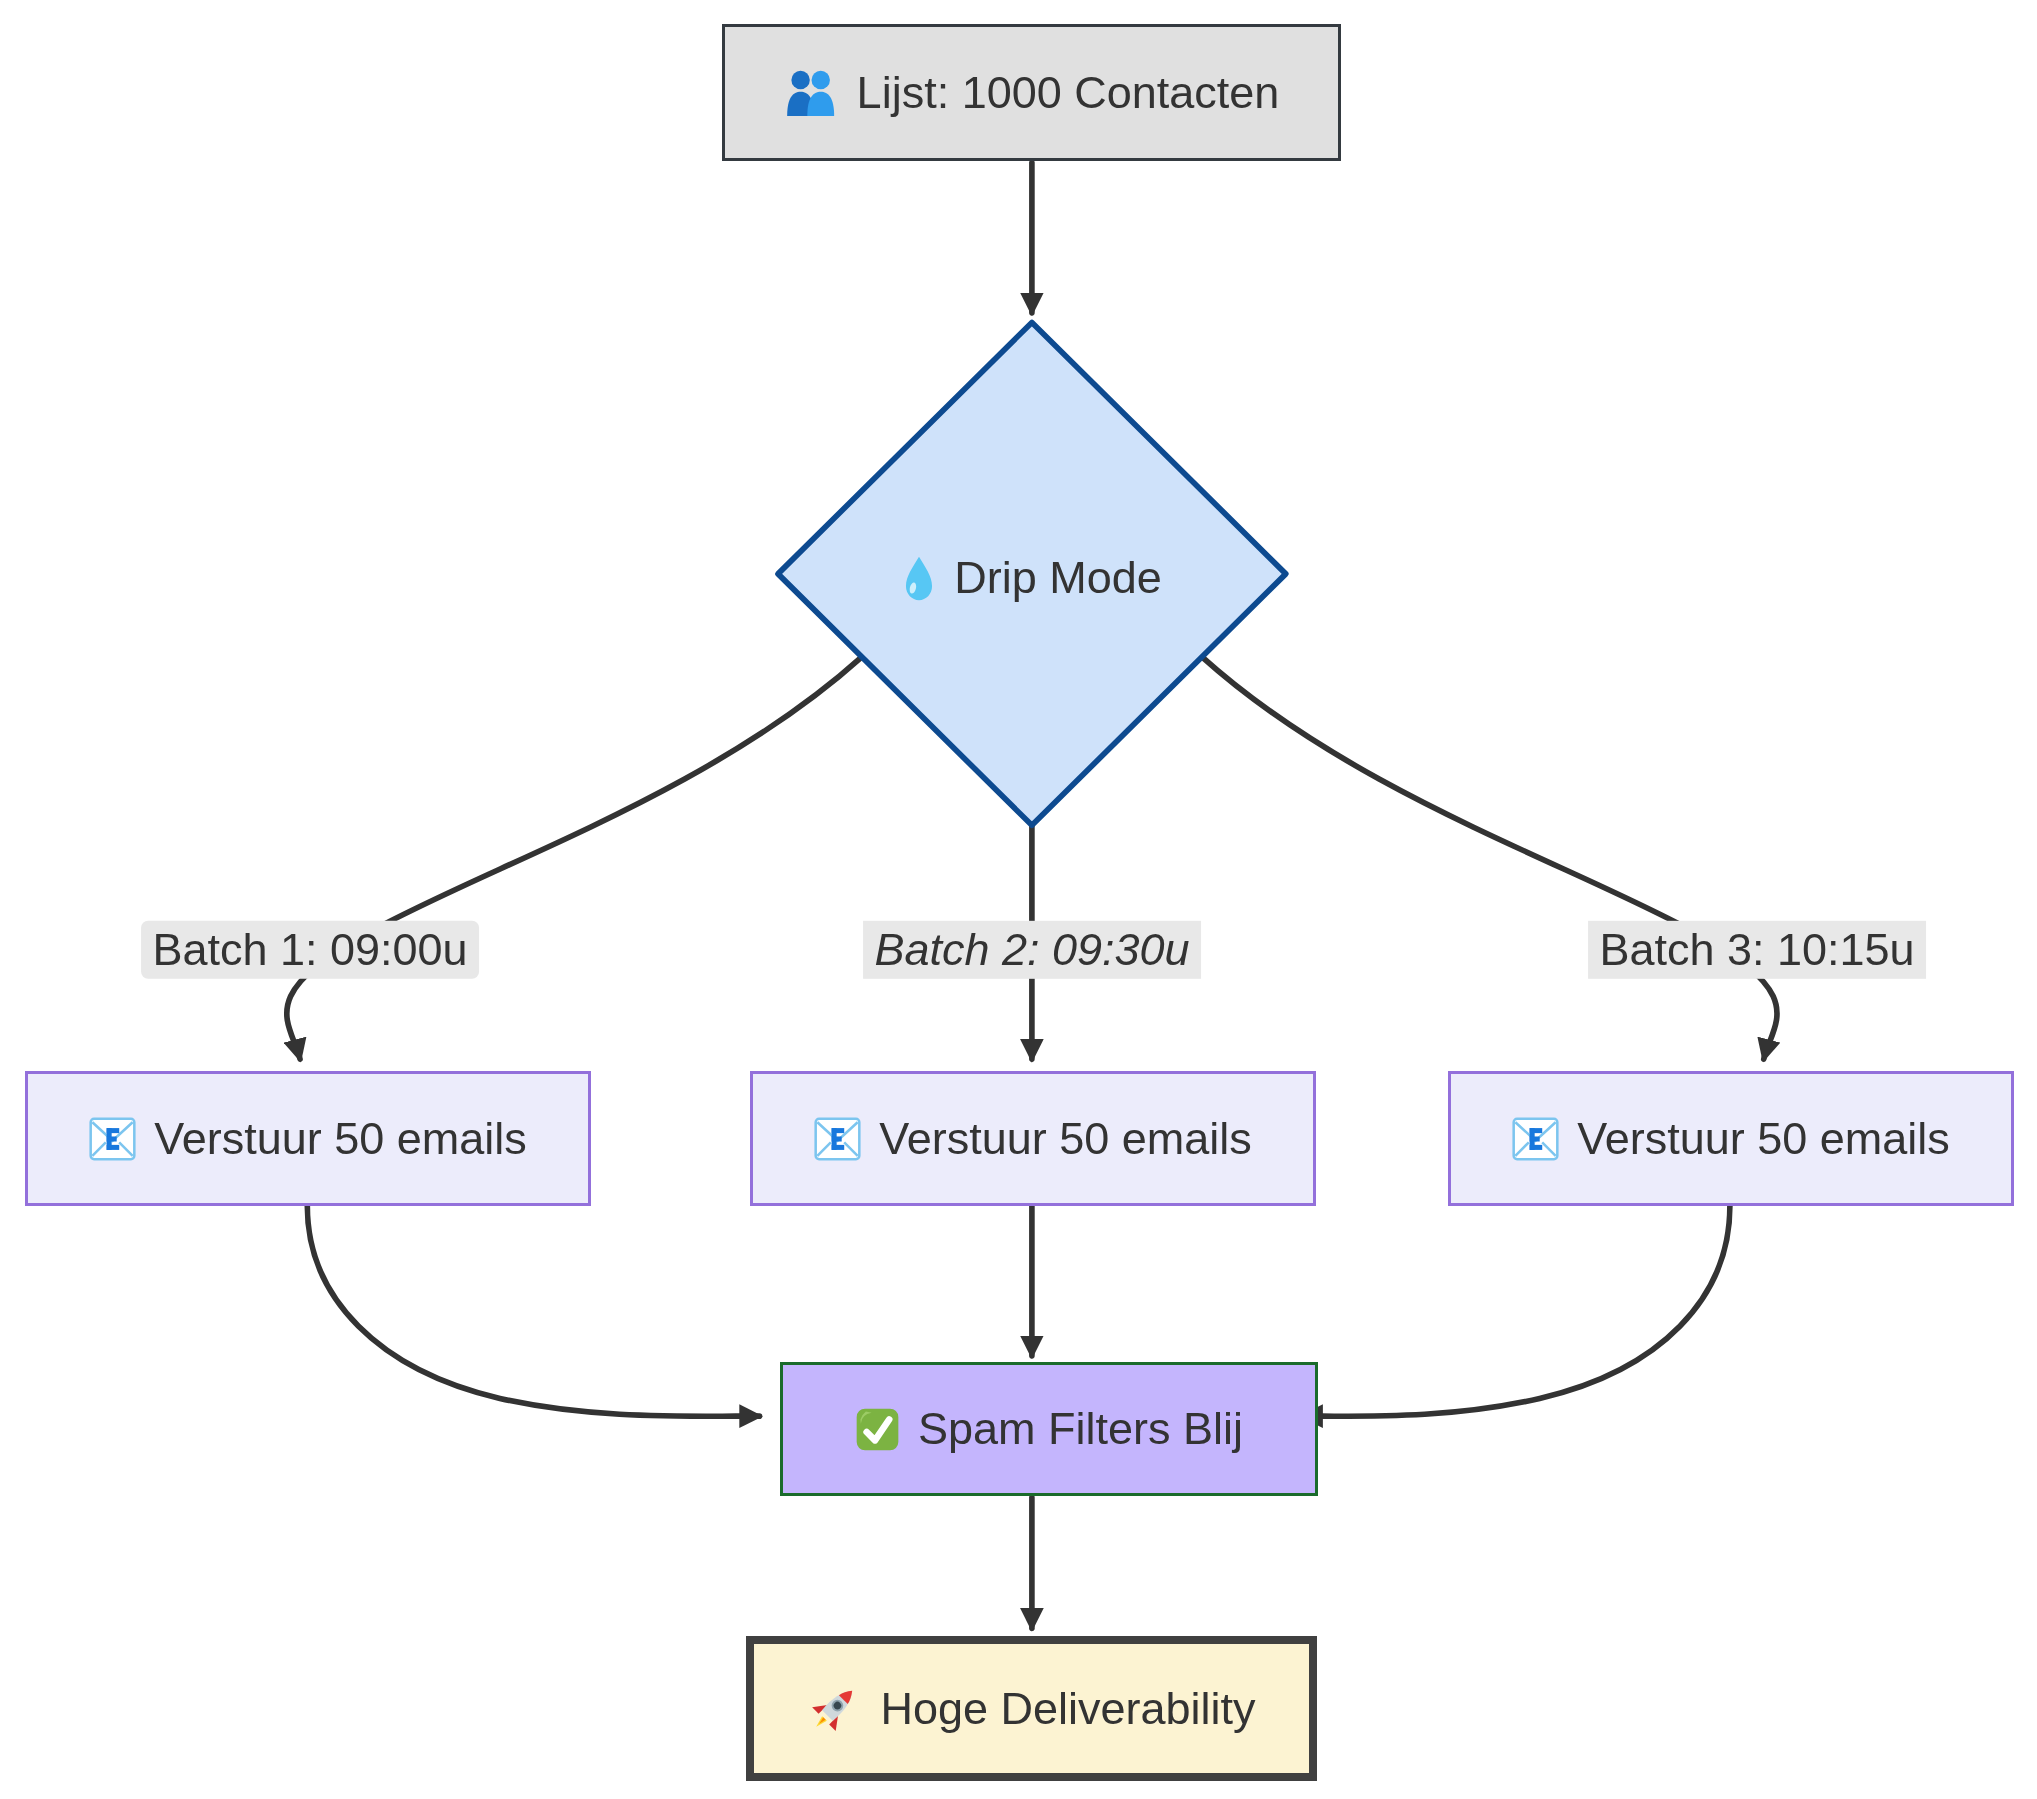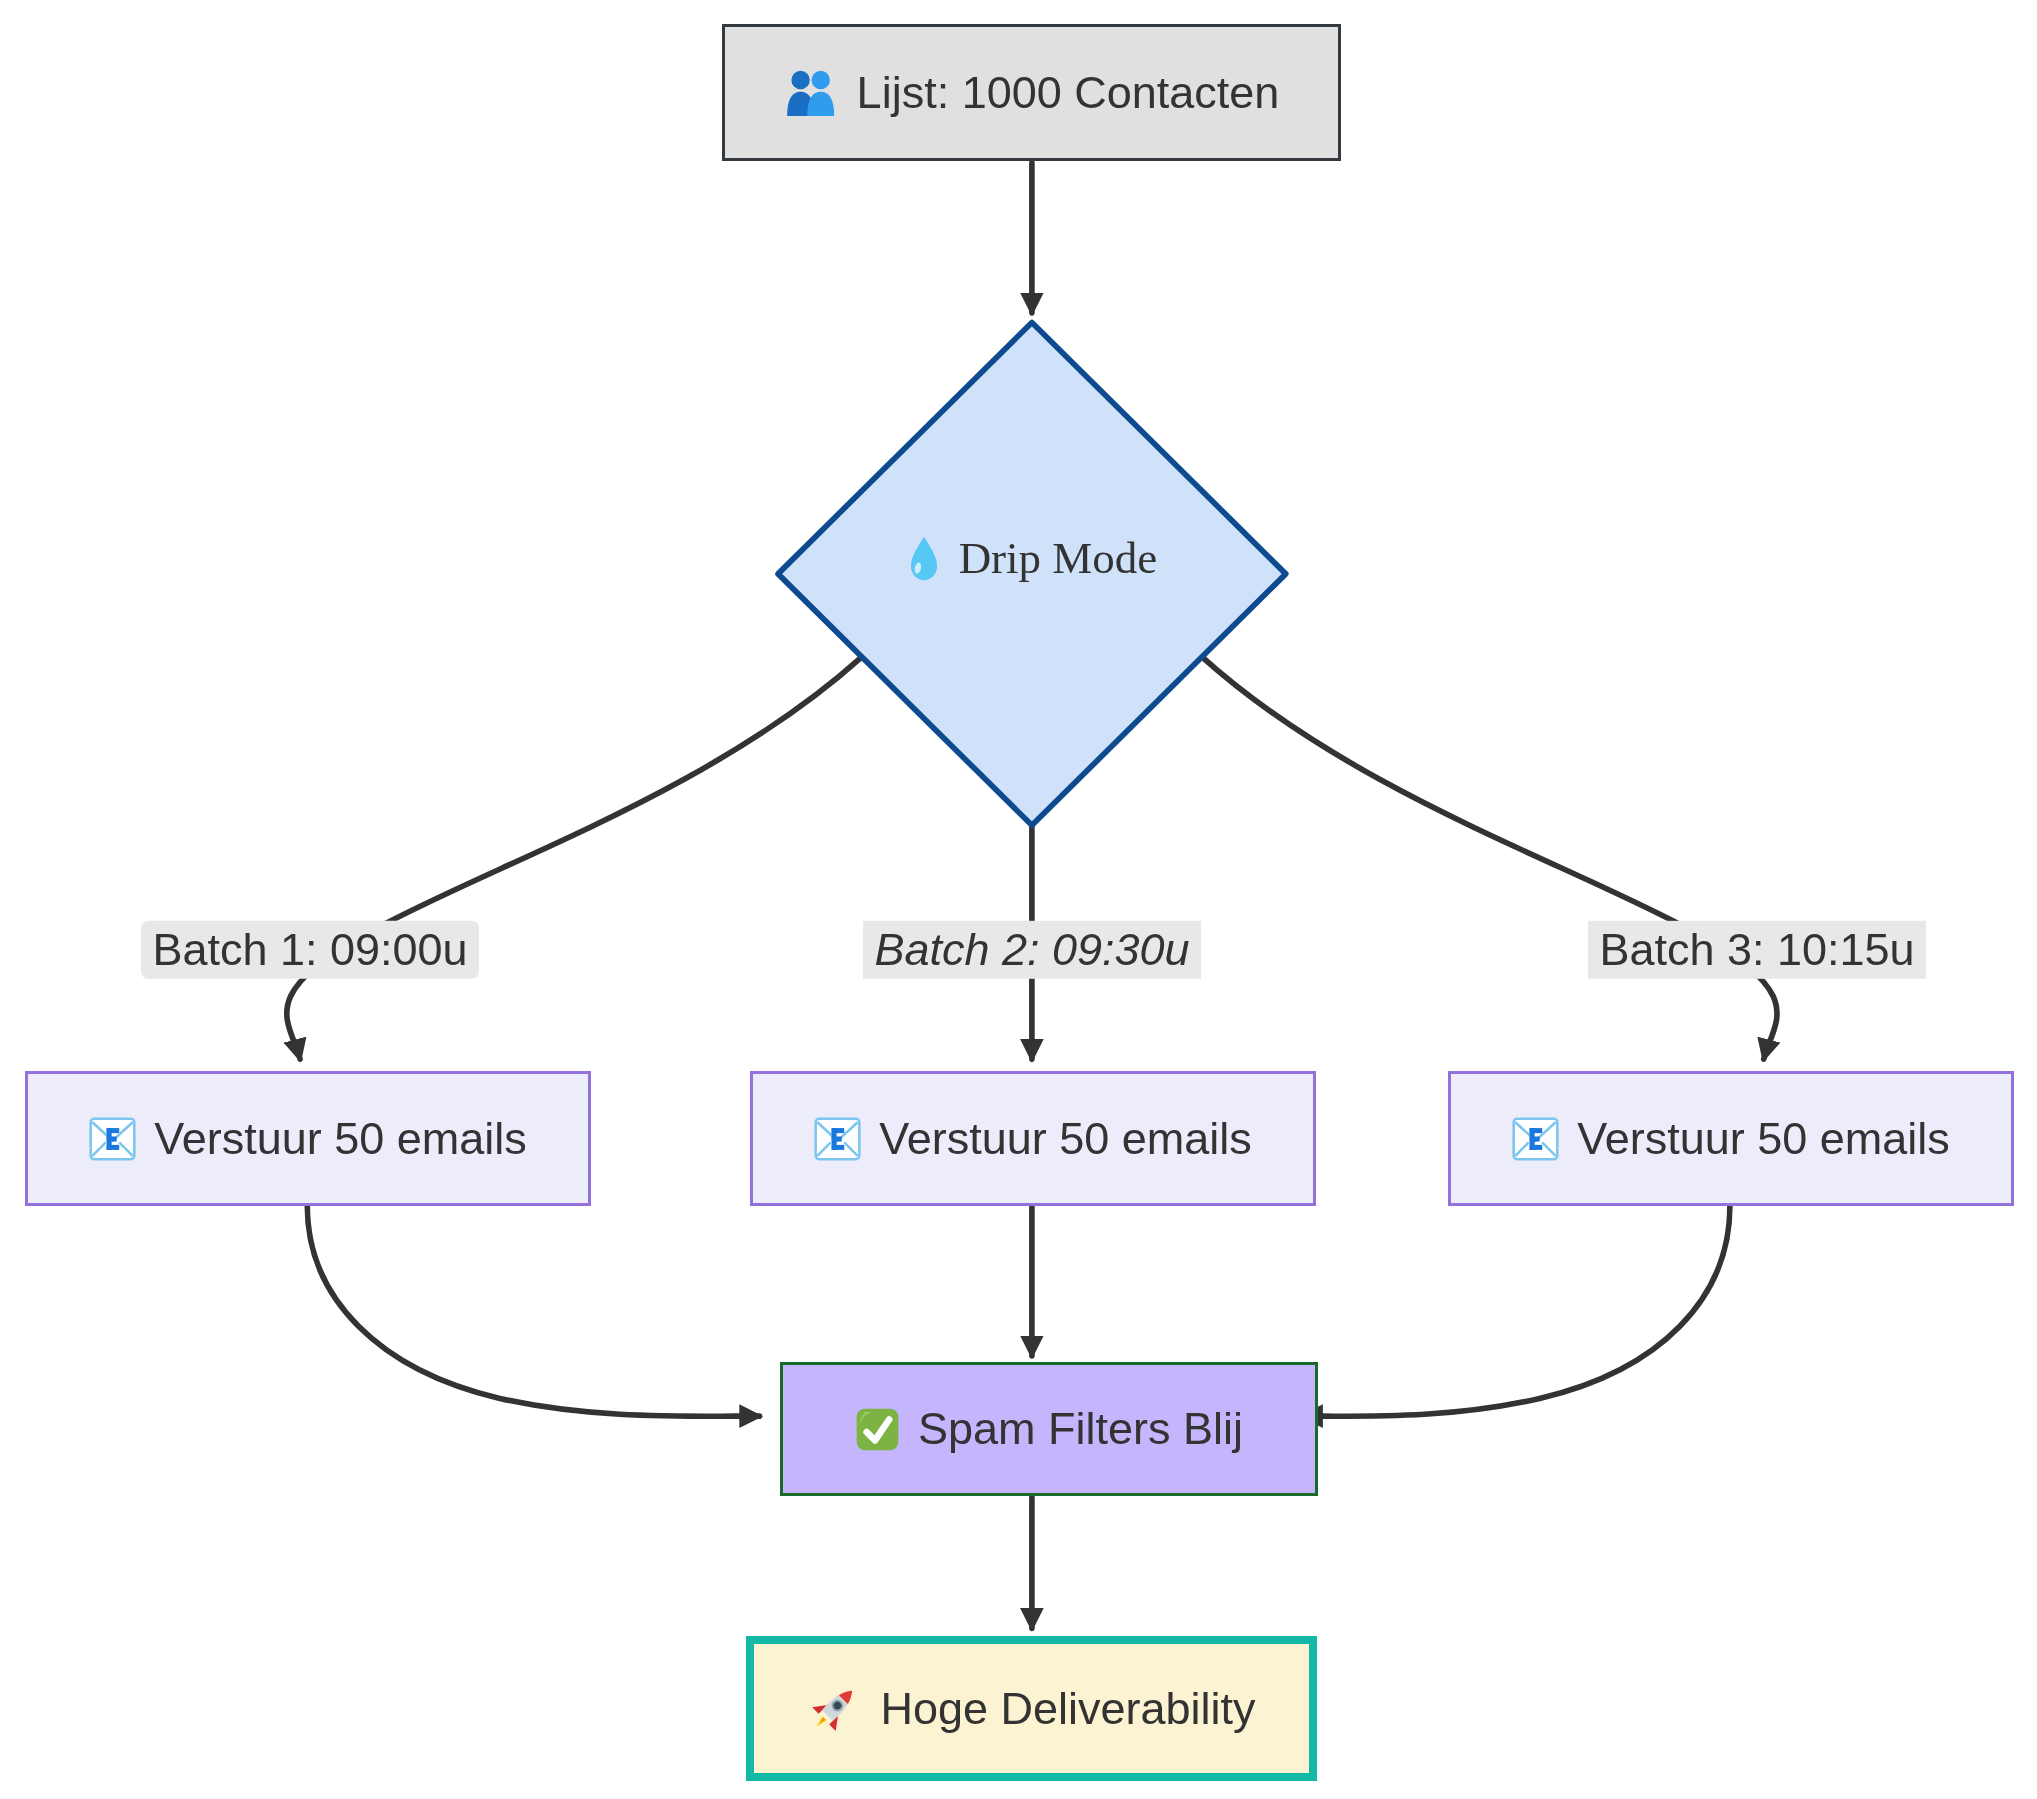--- a/index.html
+++ b/index.html
@@ -17,26 +17,26 @@
     box-sizing:border-box;
     display:flex;align-items:center;justify-content:center;
     gap:18px;
     font-size:45px;
     color:#333333;
     white-space:nowrap;
   }
   .node .icon{display:flex;align-items:center;justify-content:center;flex:0 0 auto;}
   .node-rect{border-style:solid;}
   #node-contacts{left:722px;top:24px;width:619px;height:137px;background:#e0e0e0;border:3.2px solid #343a40;}
-  #node-drip{left:790px;top:504px;width:484px;height:108px;background:transparent;border:none;font-family:Liberation Serif, serif;}
+  #node-drip{left:790px;top:524px;width:484px;height:108px;background:transparent;border:none;}
   #node-send-1{left:25px;top:1071px;width:566px;height:135px;background:#ececfb;border:3.2px solid #9370db;}
   #node-send-2{left:750px;top:1071px;width:566px;height:135px;background:#ececfb;border:3.2px solid #9370db;}
   #node-send-3{left:1448px;top:1071px;width:566px;height:135px;background:#ececfb;border:3.2px solid #9370db;}
   #node-spam{left:772px;top:1362px;width:538px;height:134px;background:#c4b5fd;border:3.2px solid #1a6b2b;margin-left:8px;}
-  #node-delivery{left:746px;top:1636px;width:571px;height:145px;background:#fcf3d2;border:8px solid #14b8a6;}
+  #node-delivery{left:746px;top:1636px;width:571px;height:145px;background:#fcf3d2;border:8px solid #404040;}
   .edge-label{
     position:absolute;
     transform:translate(-50%,-50%);
     background:#e8e8e8;
     padding:3.2px 11.3px;
     font-size:45px;
     color:#333333;
     white-space:nowrap;
   }
   #edge-label-1{left:310px;top:950px;border-radius:7px;}

